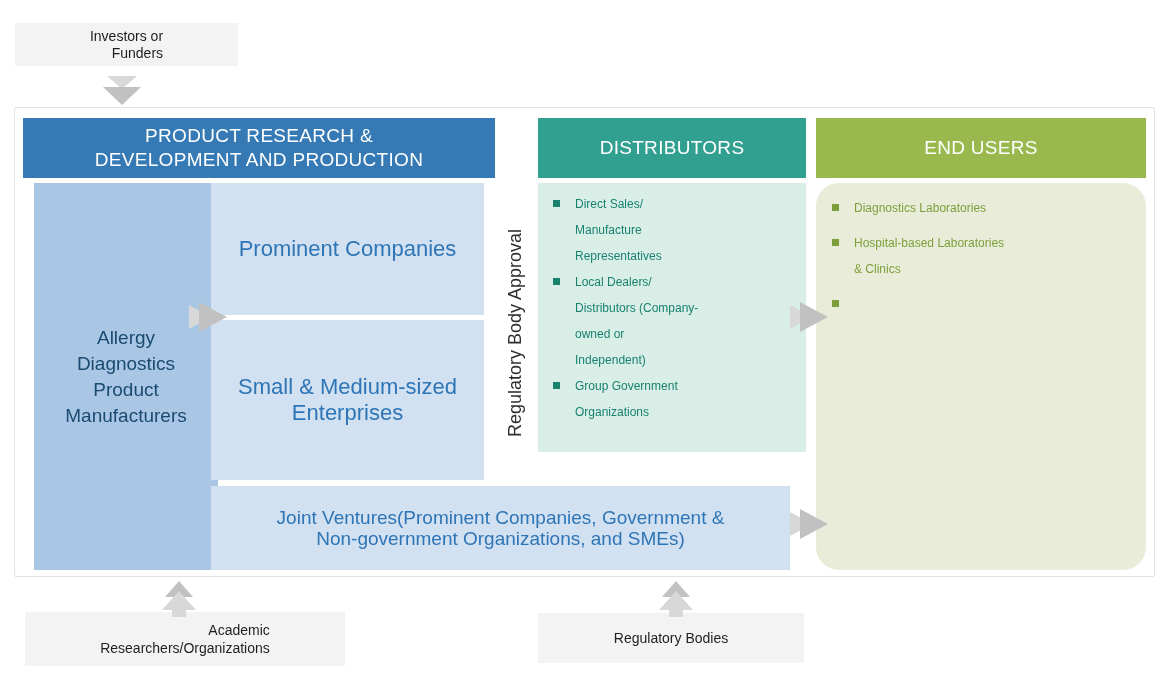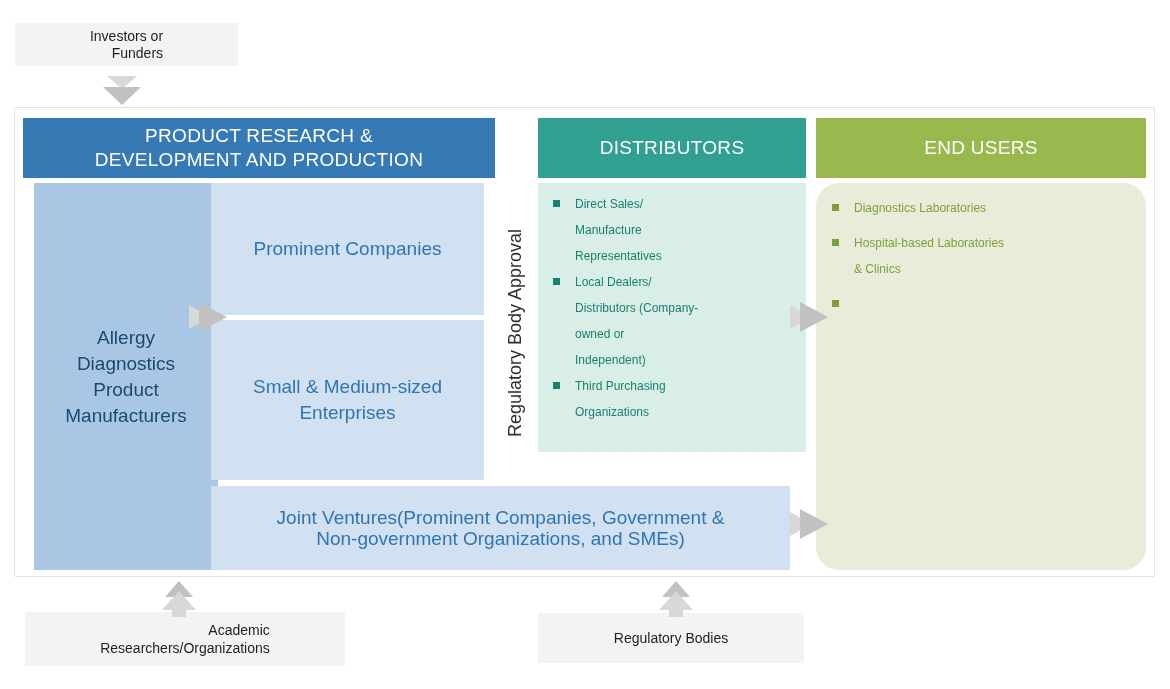--- a/index.html
+++ b/index.html
@@ -37,21 +37,21 @@
 
   
   .box {
     position:absolute; display:flex; align-items:center; justify-content:center;
     text-align:center;
   }
   .manufacturers-box {
     background:var(--manufacturers_box); color:var(--manufacturers_text);
     font-size:19px; line-height:26px;margin-left:11px;
   }
-  .light-blue { background:var(--light_blue_box); color:var(--blue_text); font-size:19px; line-height:26px; }
+  .light-blue { background:var(--light_blue_box); color:var(--blue_text); font-size:22px; line-height:26px; }
   .jv-box     { background:var(--light_blue_box); color:var(--blue_text); font-size:19px; line-height:21px; }
 
   
   .list-body { position:absolute; }
   .body-teal  { background:var(--teal_body);  color:var(--teal_text); }
   .body-olive { background:var(--olive_body); color:var(--olive_text);border-radius:23px; }
   .list-body ul { list-style:none; margin:0; padding:0; }
   .list-body li { position:relative; padding-left:23px; font-size:12px; line-height:26px; }
   .body-olive li { margin-bottom:9px; }
   .sq {
@@ -147,21 +147,21 @@
 
   <div class="list-body body-teal" style="left:538px; top:183px; width:268px; height:269px; padding:8px 10px 0 14px;">
     <ul>
       <li><span class="sq"></span><span class="pre">Direct Sales/
 Manufacture
 Representatives</span></li>
       <li><span class="sq"></span><span class="pre">Local Dealers/
 Distributors (Company-
 owned or
 Independent)</span></li>
-      <li><span class="sq"></span><span class="pre">Third Purchasing
+      <li><span class="sq"></span><span class="pre">Group Government
 Organizations</span></li>
     </ul>
   </div>
 
   <div class="hdr hdr-olive" style="left:816px; top:118px; width:330px; height:60px;">END USERS</div>
 
   <div class="list-body body-olive" style="left:816px; top:183px; width:330px; height:387px; padding:12px 8px 0 15px;">
     <ul>
       <li><span class="sq"></span><span class="pre">Diagnostics Laboratories</span></li>
       <li><span class="sq"></span><span class="pre">Hospital-based Laboratories

